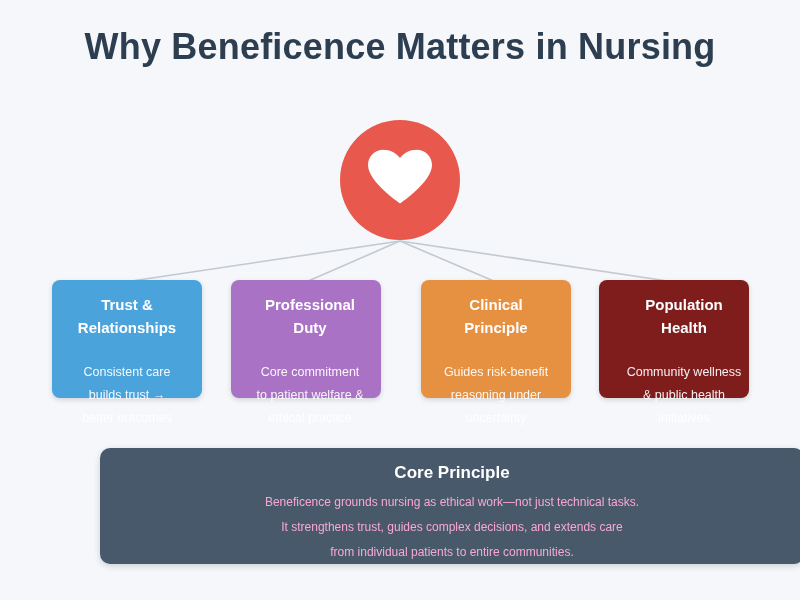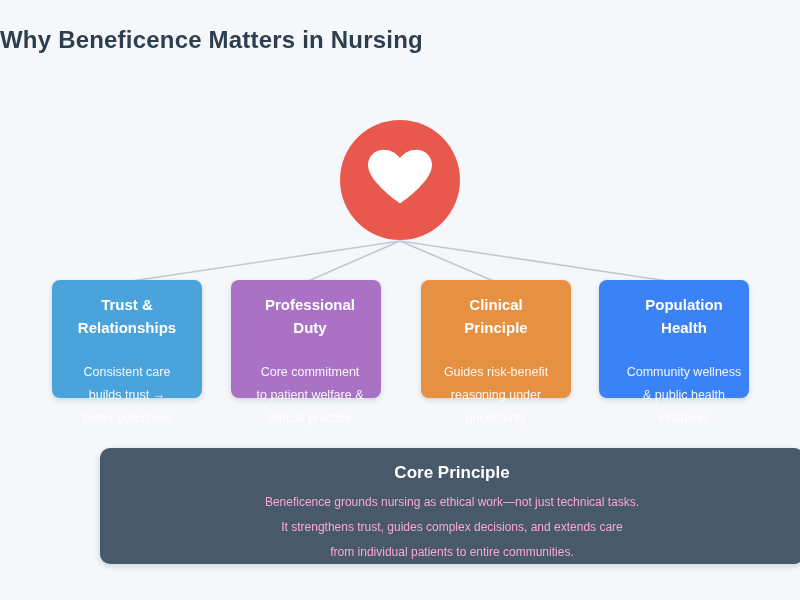--- a/index.html
+++ b/index.html
@@ -13,22 +13,22 @@
     height: 600px;
     background: #F5F7FA;
     overflow: hidden;
   }
   .main-title {
     position: absolute;
     top: 26px;
     left: 0;
     width: 100%;
     margin: 0;
-    text-align: left;
-    font-size: 24px;
+    text-align: center;
+    font-size: 36px;
     font-weight: bold;
     color: #2C3E50;
     letter-spacing: 0.2px;
   }
   .connectors {
     position: absolute;
     left: 0; top: 0;
     width: 800px; height: 600px;
     pointer-events: none;
   }
@@ -142,21 +142,21 @@
   </div>
 
   <div class="branch branch-3" style="background-color: rgb(230, 144, 65);">
     <div class="branch-title">Clinical
 Principle</div>
     <div class="branch-body">Guides risk-benefit
 reasoning under
 uncertainty</div>
   </div>
 
-  <div class="branch branch-4" style="background-color: #3b82f6; padding-left: 20px;">
+  <div class="branch branch-4" style="background-color: #7f1d1d; padding-left: 20px;">
     <div class="branch-title">Population
 Health</div>
     <div class="branch-body">Community wellness
 &amp; public health
 initiatives</div>
   </div>
 
   <div class="core-box" style="background-color: rgb(72, 89, 107);">
     <div class="core-title">Core Principle</div>
     <div class="core-body">Beneficence grounds nursing as ethical work—not just technical tasks.

